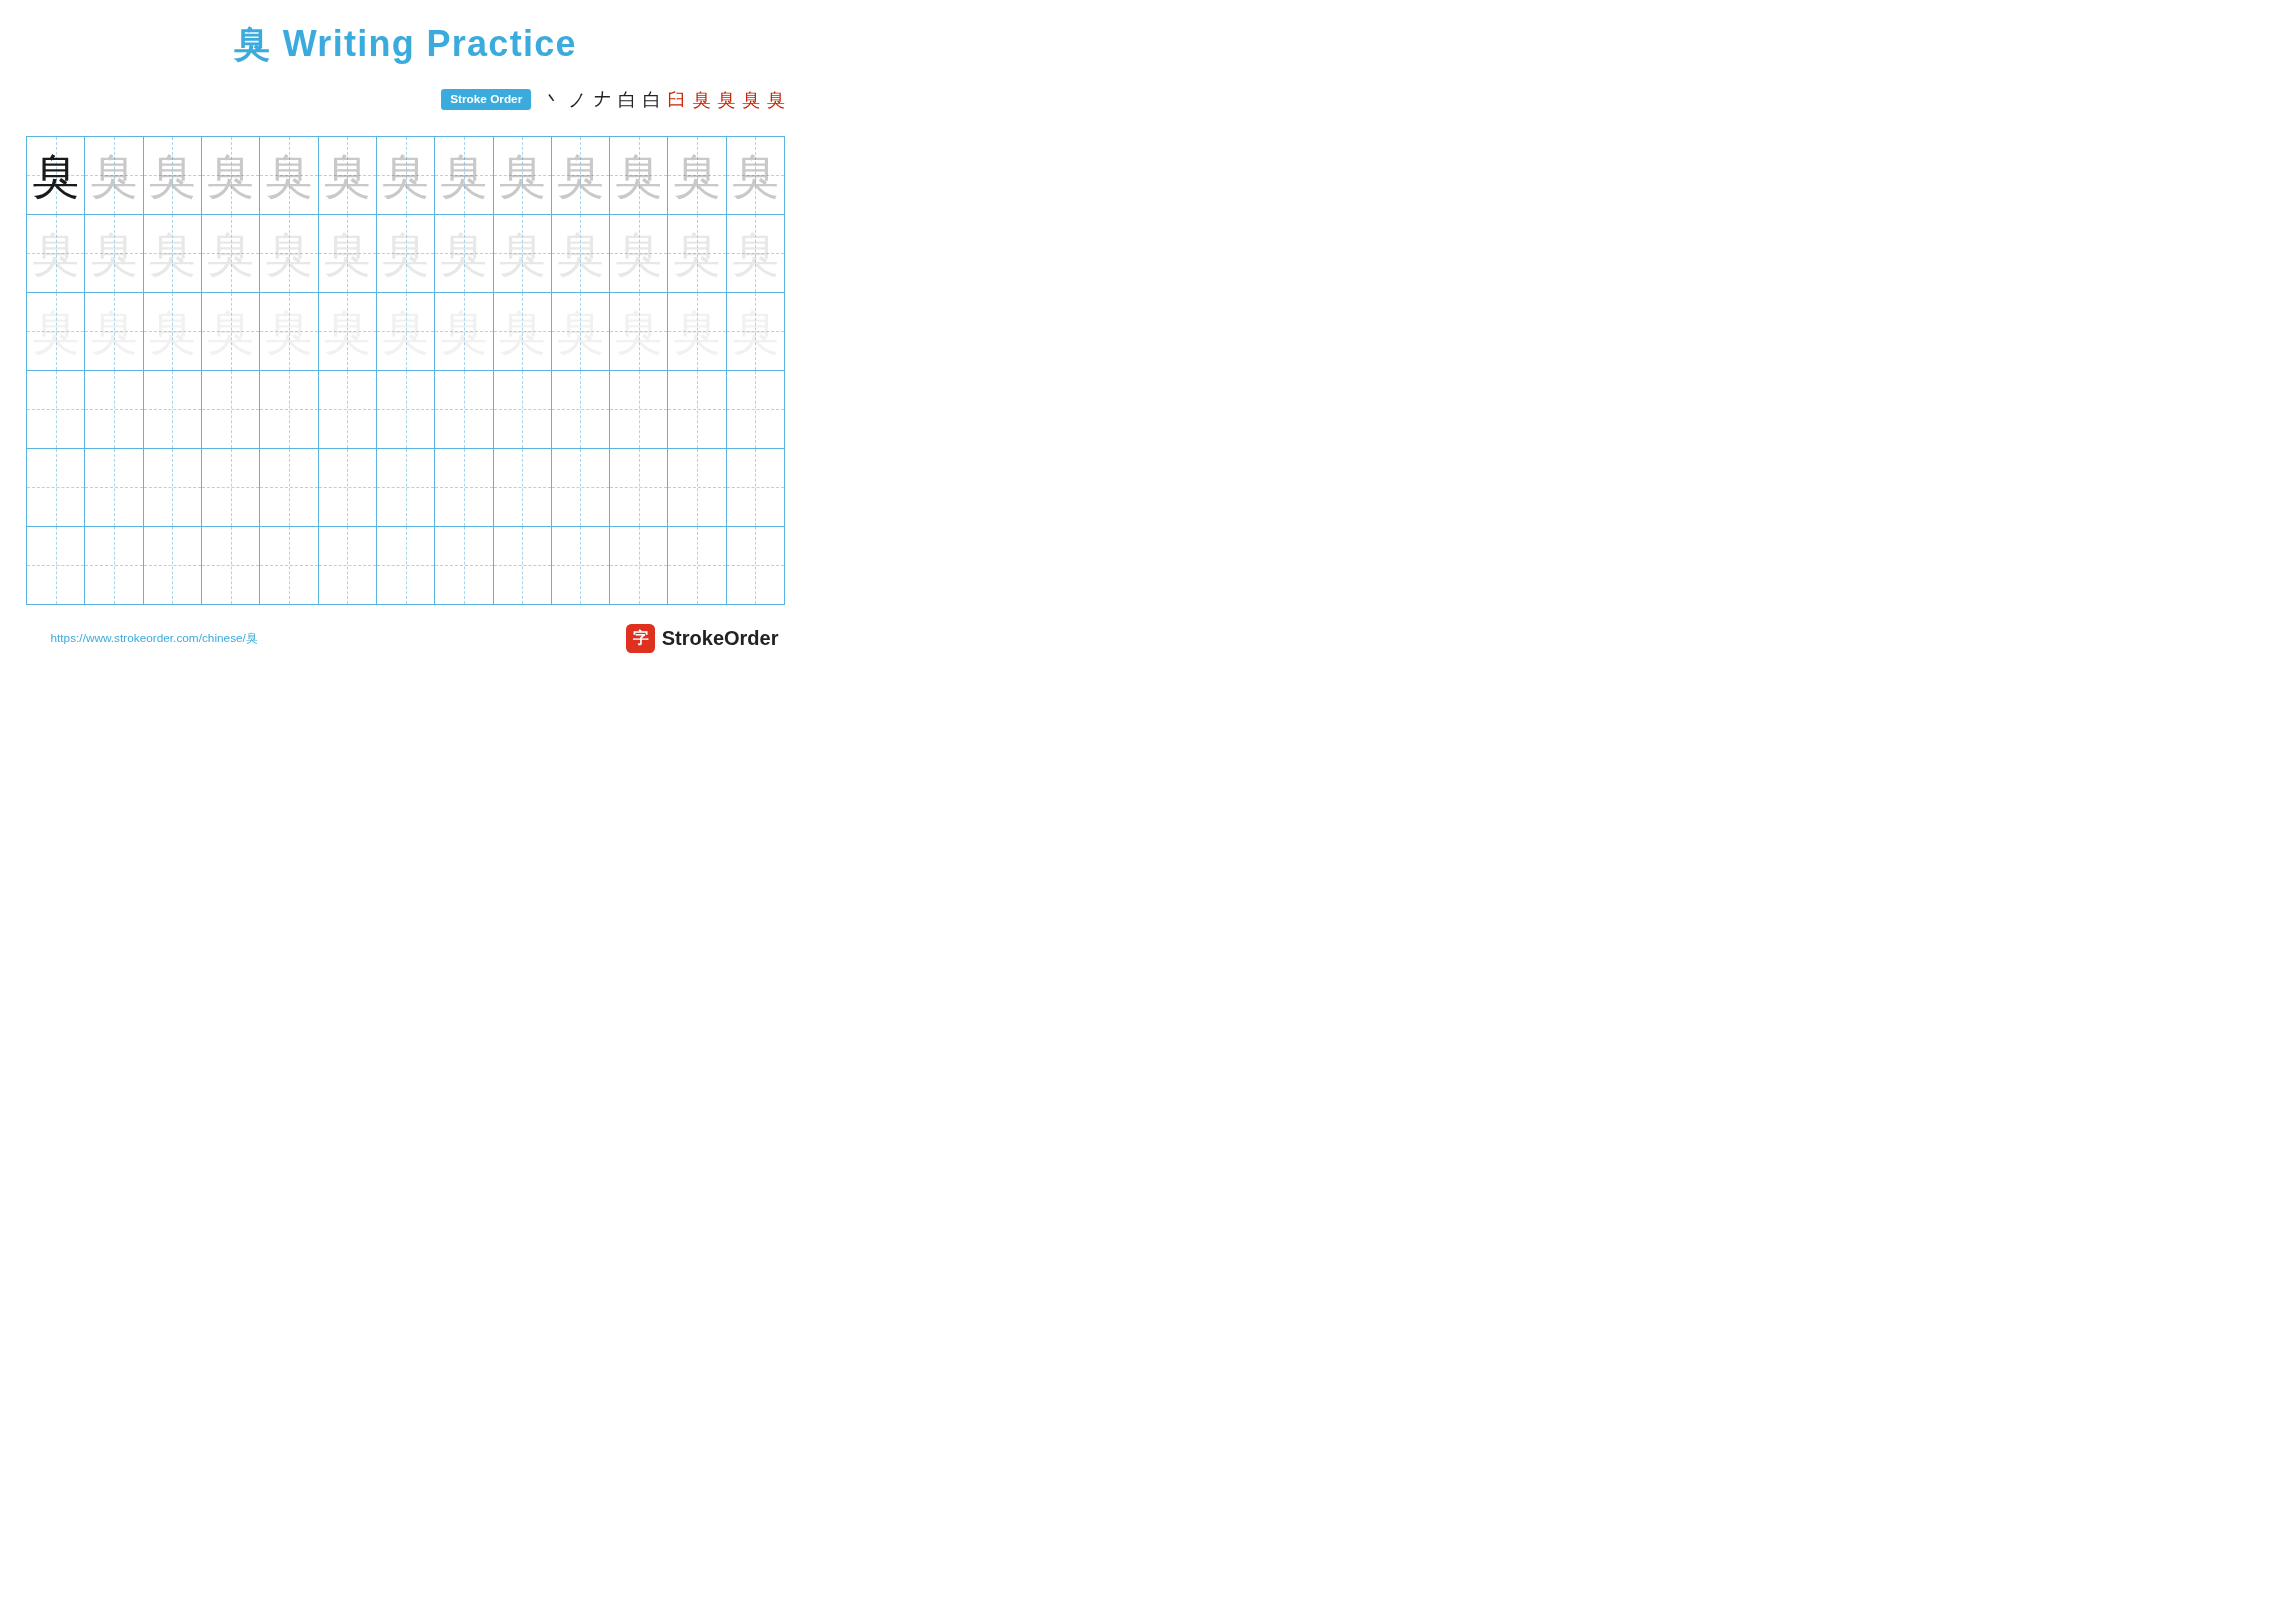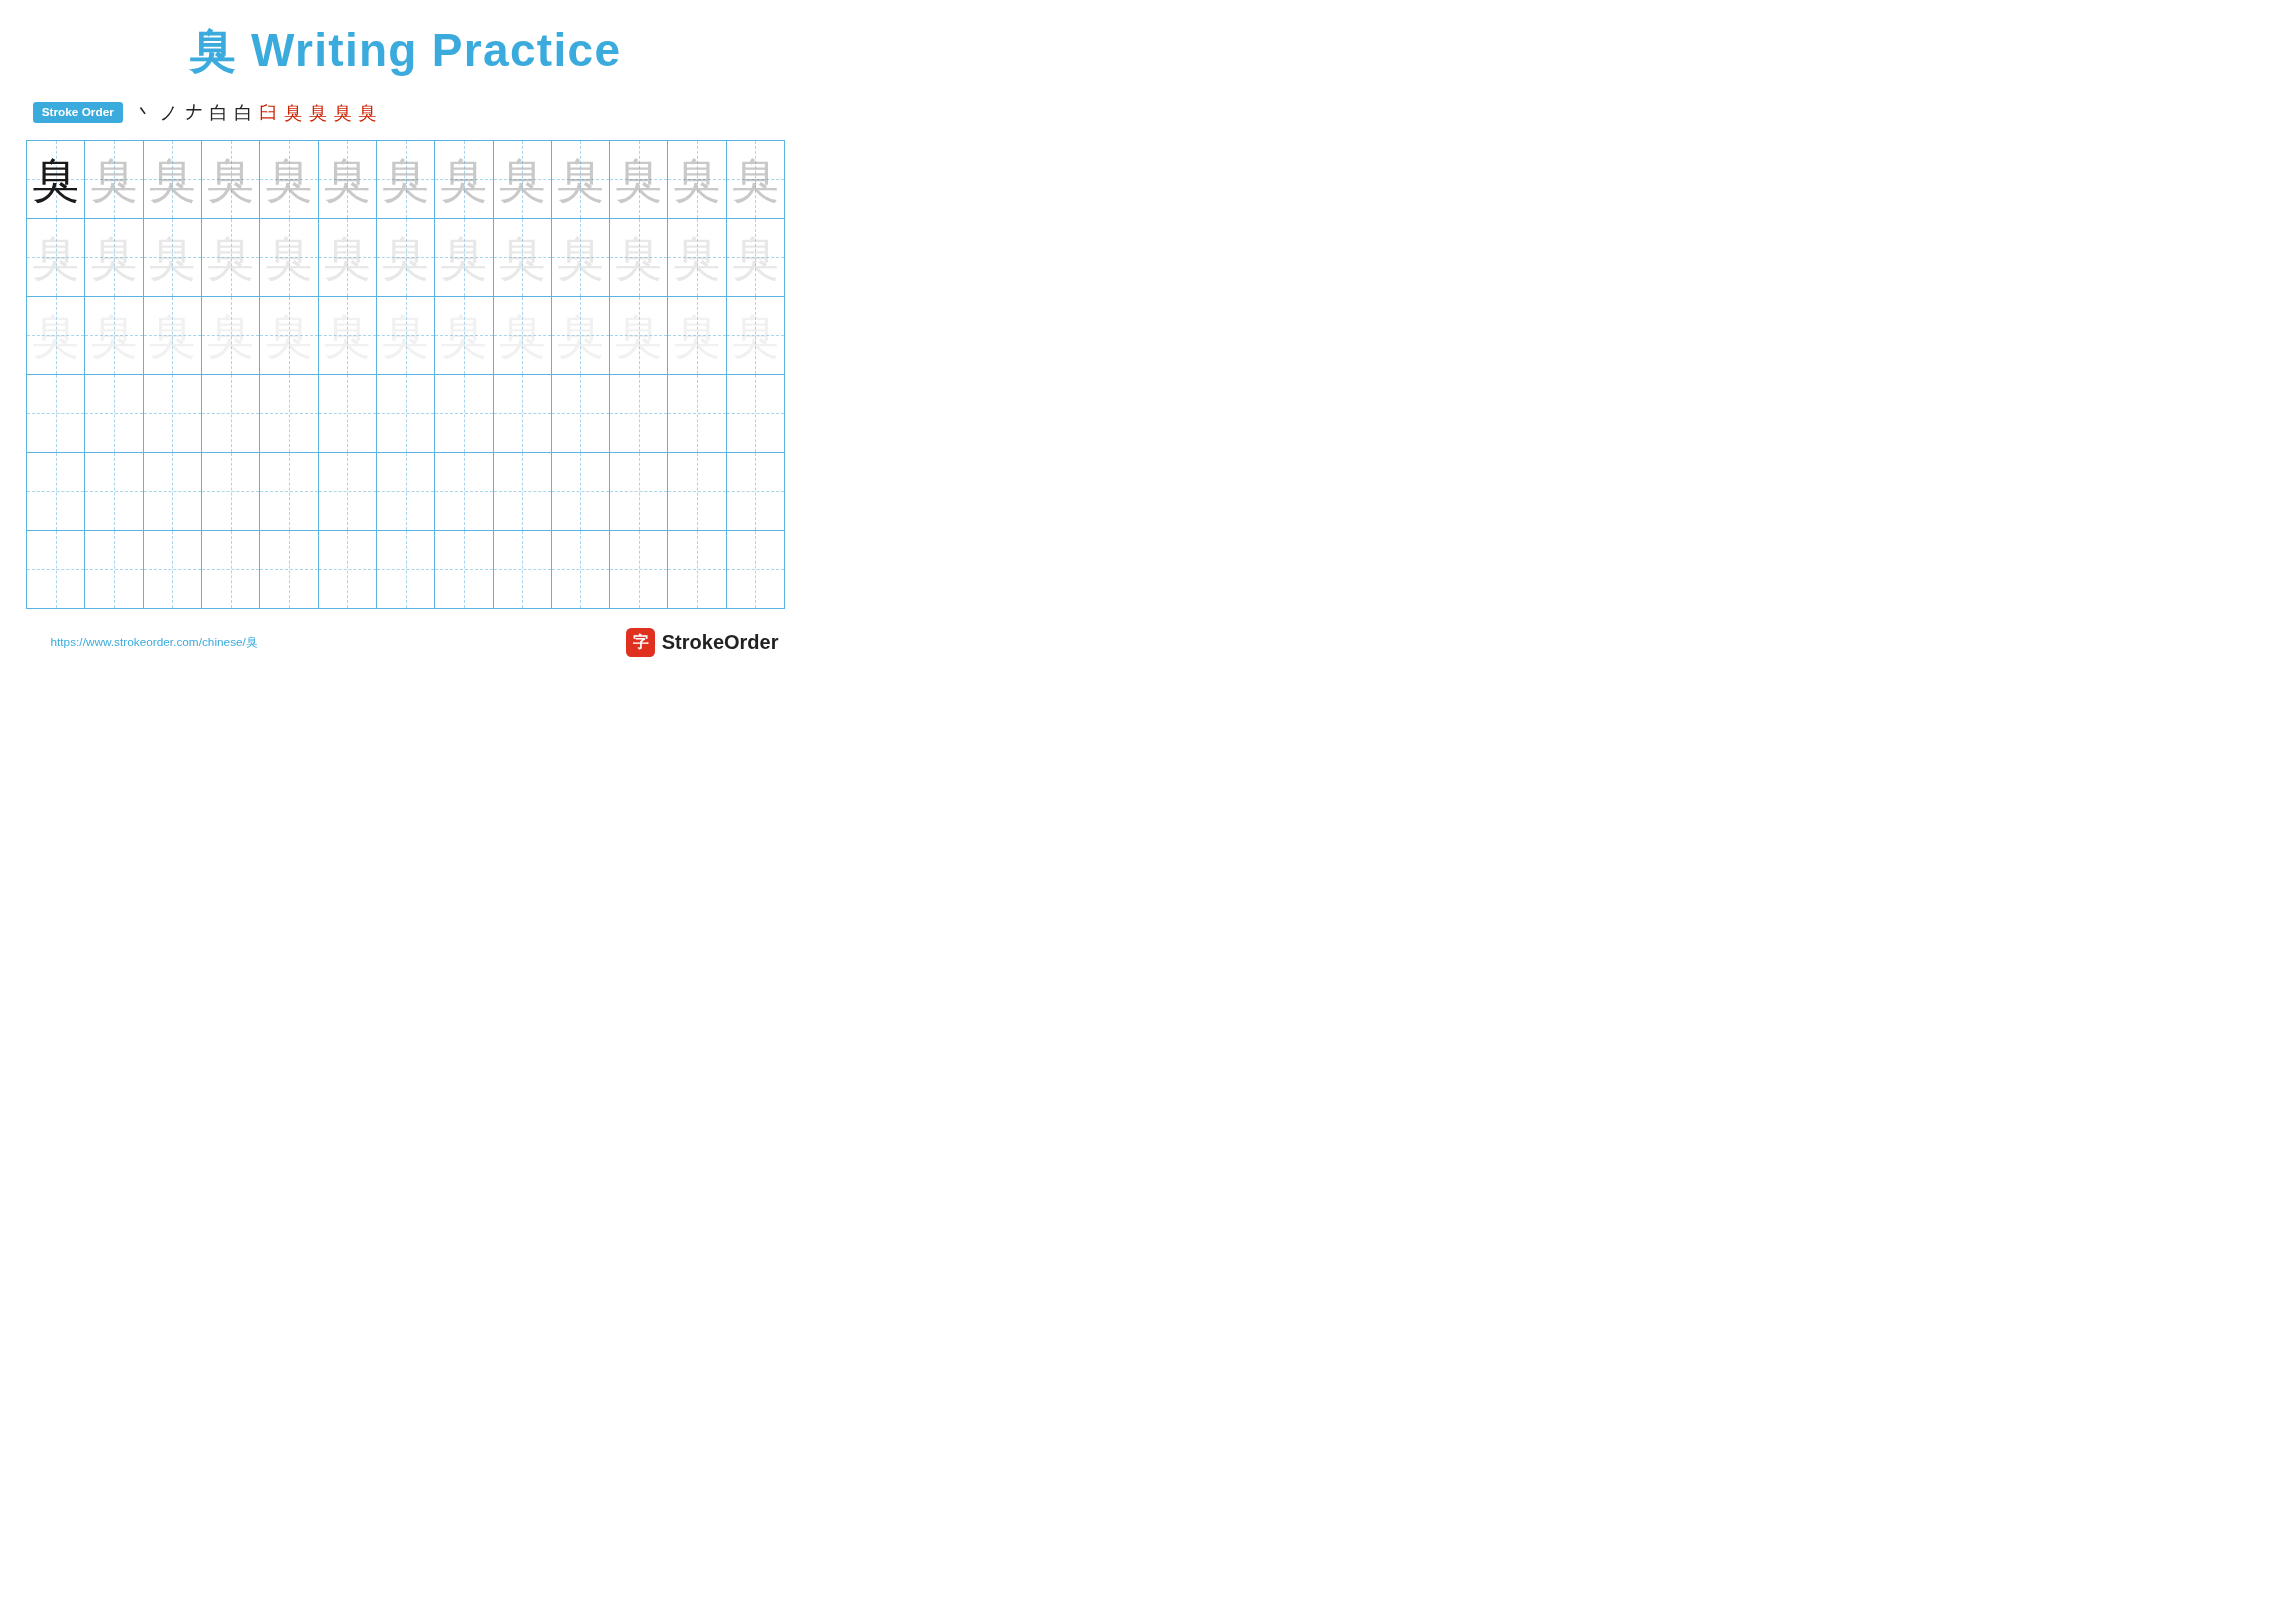--- a/index.html
+++ b/index.html
@@ -8,33 +8,34 @@
       background: #ffffff;
       font-family: Arial, sans-serif;
       width: 811px;
       min-height: 574px;
       padding: 19.6px 26px;
       position: relative;
     }
 
     .page-title {
       text-align: center;
-      font-size: 46px;
+      font-size: 36px;
       font-weight: bold;
       color: #3aabdc;
       margin-bottom: 18.3px;
       letter-spacing: 1.3px;
     }
 
     .stroke-order-row {
       display: flex;
       align-items: center;
       gap: 11.8px;
-      margin-bottom: 15px;
+      margin-bottom: 24px;
       padding-left: 6.5px;
+      justify-content: flex-end;
     }
 
     .stroke-order-badge {
       background: #3aabdc;
       color: white;
       font-size: 11.8px;
       font-weight: bold;
       padding: 3.3px 9.2px;
       border-radius: 3.3px;
       white-space: nowrap;

